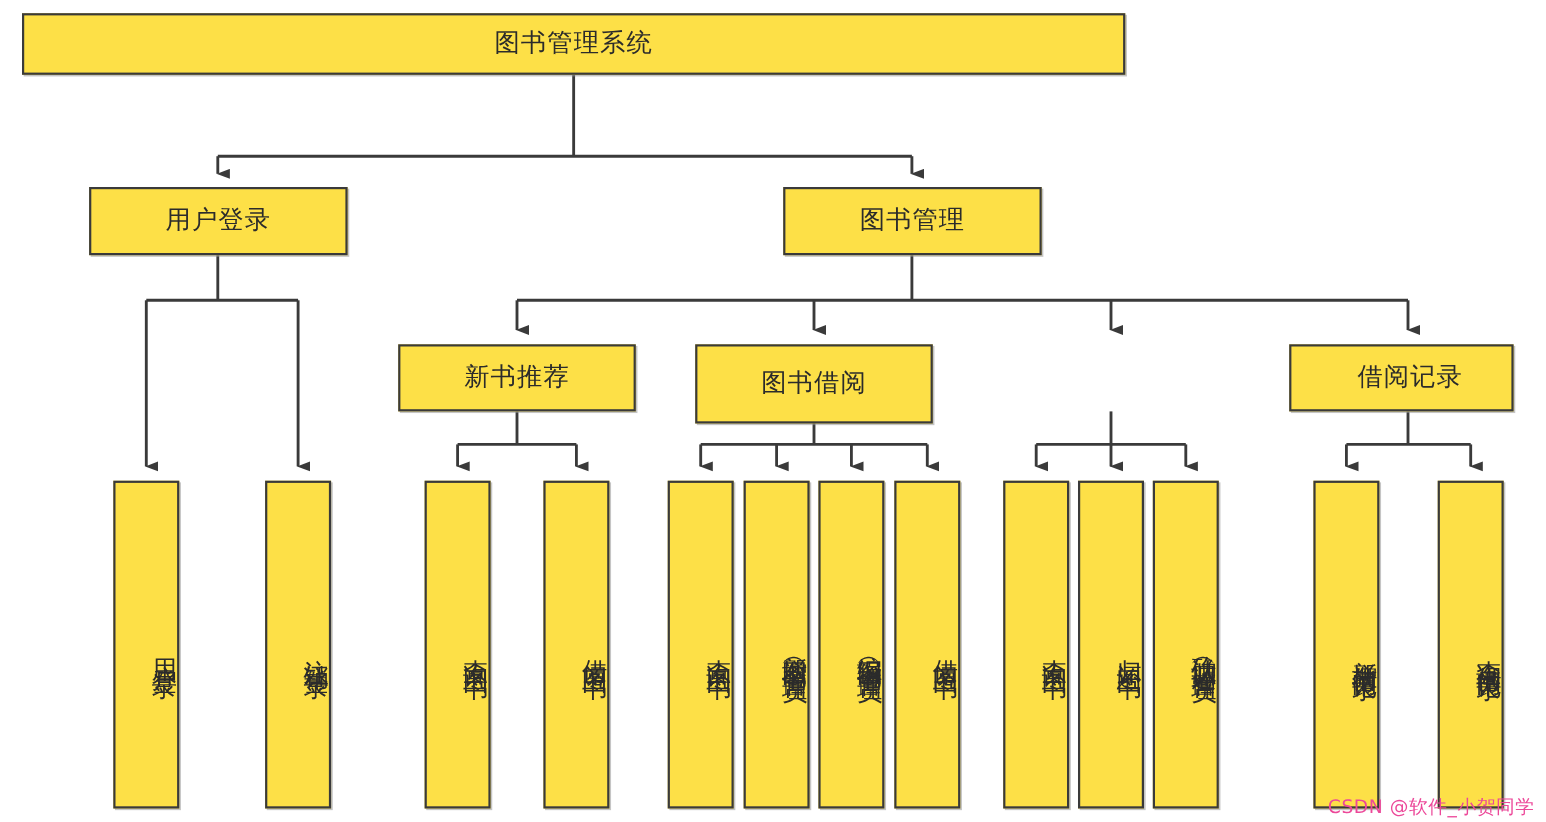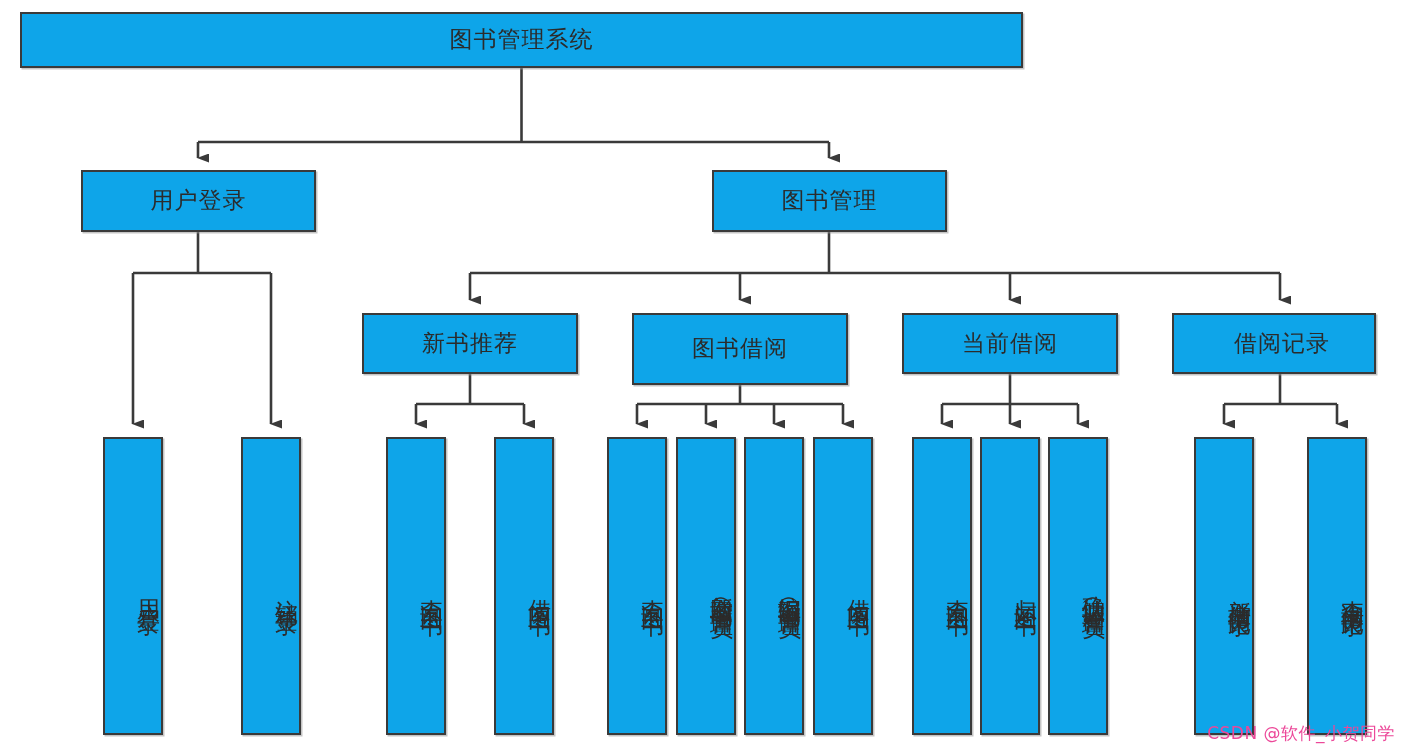--- a/index.html
+++ b/index.html
@@ -6,21 +6,21 @@
   body{
     width:1405px;height:747px;
     background:#ffffff;
     font-family:"DejaVu Sans","Liberation Sans",sans-serif;
     position:relative;overflow:hidden;
   }
   #canvas{position:absolute;inset:0;width:1405px;height:747px;}
   svg.wires{position:absolute;left:0;top:0;width:1405px;height:747px;pointer-events:none;}
   .node{
     position:absolute;
-    background:#0ea5e9;
+    background:#fde047;
     border:2px solid #3a3a3a;
     box-sizing:border-box;
     box-shadow:1.5px 1.5px 0 0 rgba(150,150,150,0.55);
     display:flex;align-items:center;justify-content:center;
     color:#2b2b2b;
   }
   .node.horiz{ font-size:23px; letter-spacing:1px; line-height:1.1; }
   .node.vert{
     writing-mode:vertical-rl;
     text-orientation:upright;
@@ -99,21 +99,20 @@
   <div class="node horiz" style="left:20px;top:12px;width:1003px;height:56px;">图书管理系统</div>
 
   <div class="node horiz" style="left:81px;top:170px;width:235px;height:62px;">用户登录</div>
 
   <div class="node horiz" style="left:362px;top:313px;width:216px;height:61px;">新书推荐</div>
 
   <div class="node horiz" style="left:712px;top:170px;width:235px;height:62px;">图书管理</div>
 
   <div class="node horiz" style="left:632px;top:313px;width:216px;height:72px;">图书借阅</div>
 
-  <div class="node horiz" style="left:902px;top:313px;width:216px;height:61px;">当前借阅</div>
 
   <div class="node horiz" style="left:1172px;top:313px;width:204px;height:61px;padding-left:16px;">借阅记录</div>
 
   <div class="node vert" style="left:103px;top:437px;width:60px;height:298px;">用户登录</div>
 
   <div class="node vert" style="left:241px;top:437px;width:60px;height:298px;">注销登录</div>
 
   <div class="node vert" style="left:386px;top:437px;width:60px;height:298px;">查询图书</div>
 
   <div class="node vert" style="left:494px;top:437px;width:60px;height:298px;">借阅图书</div>

